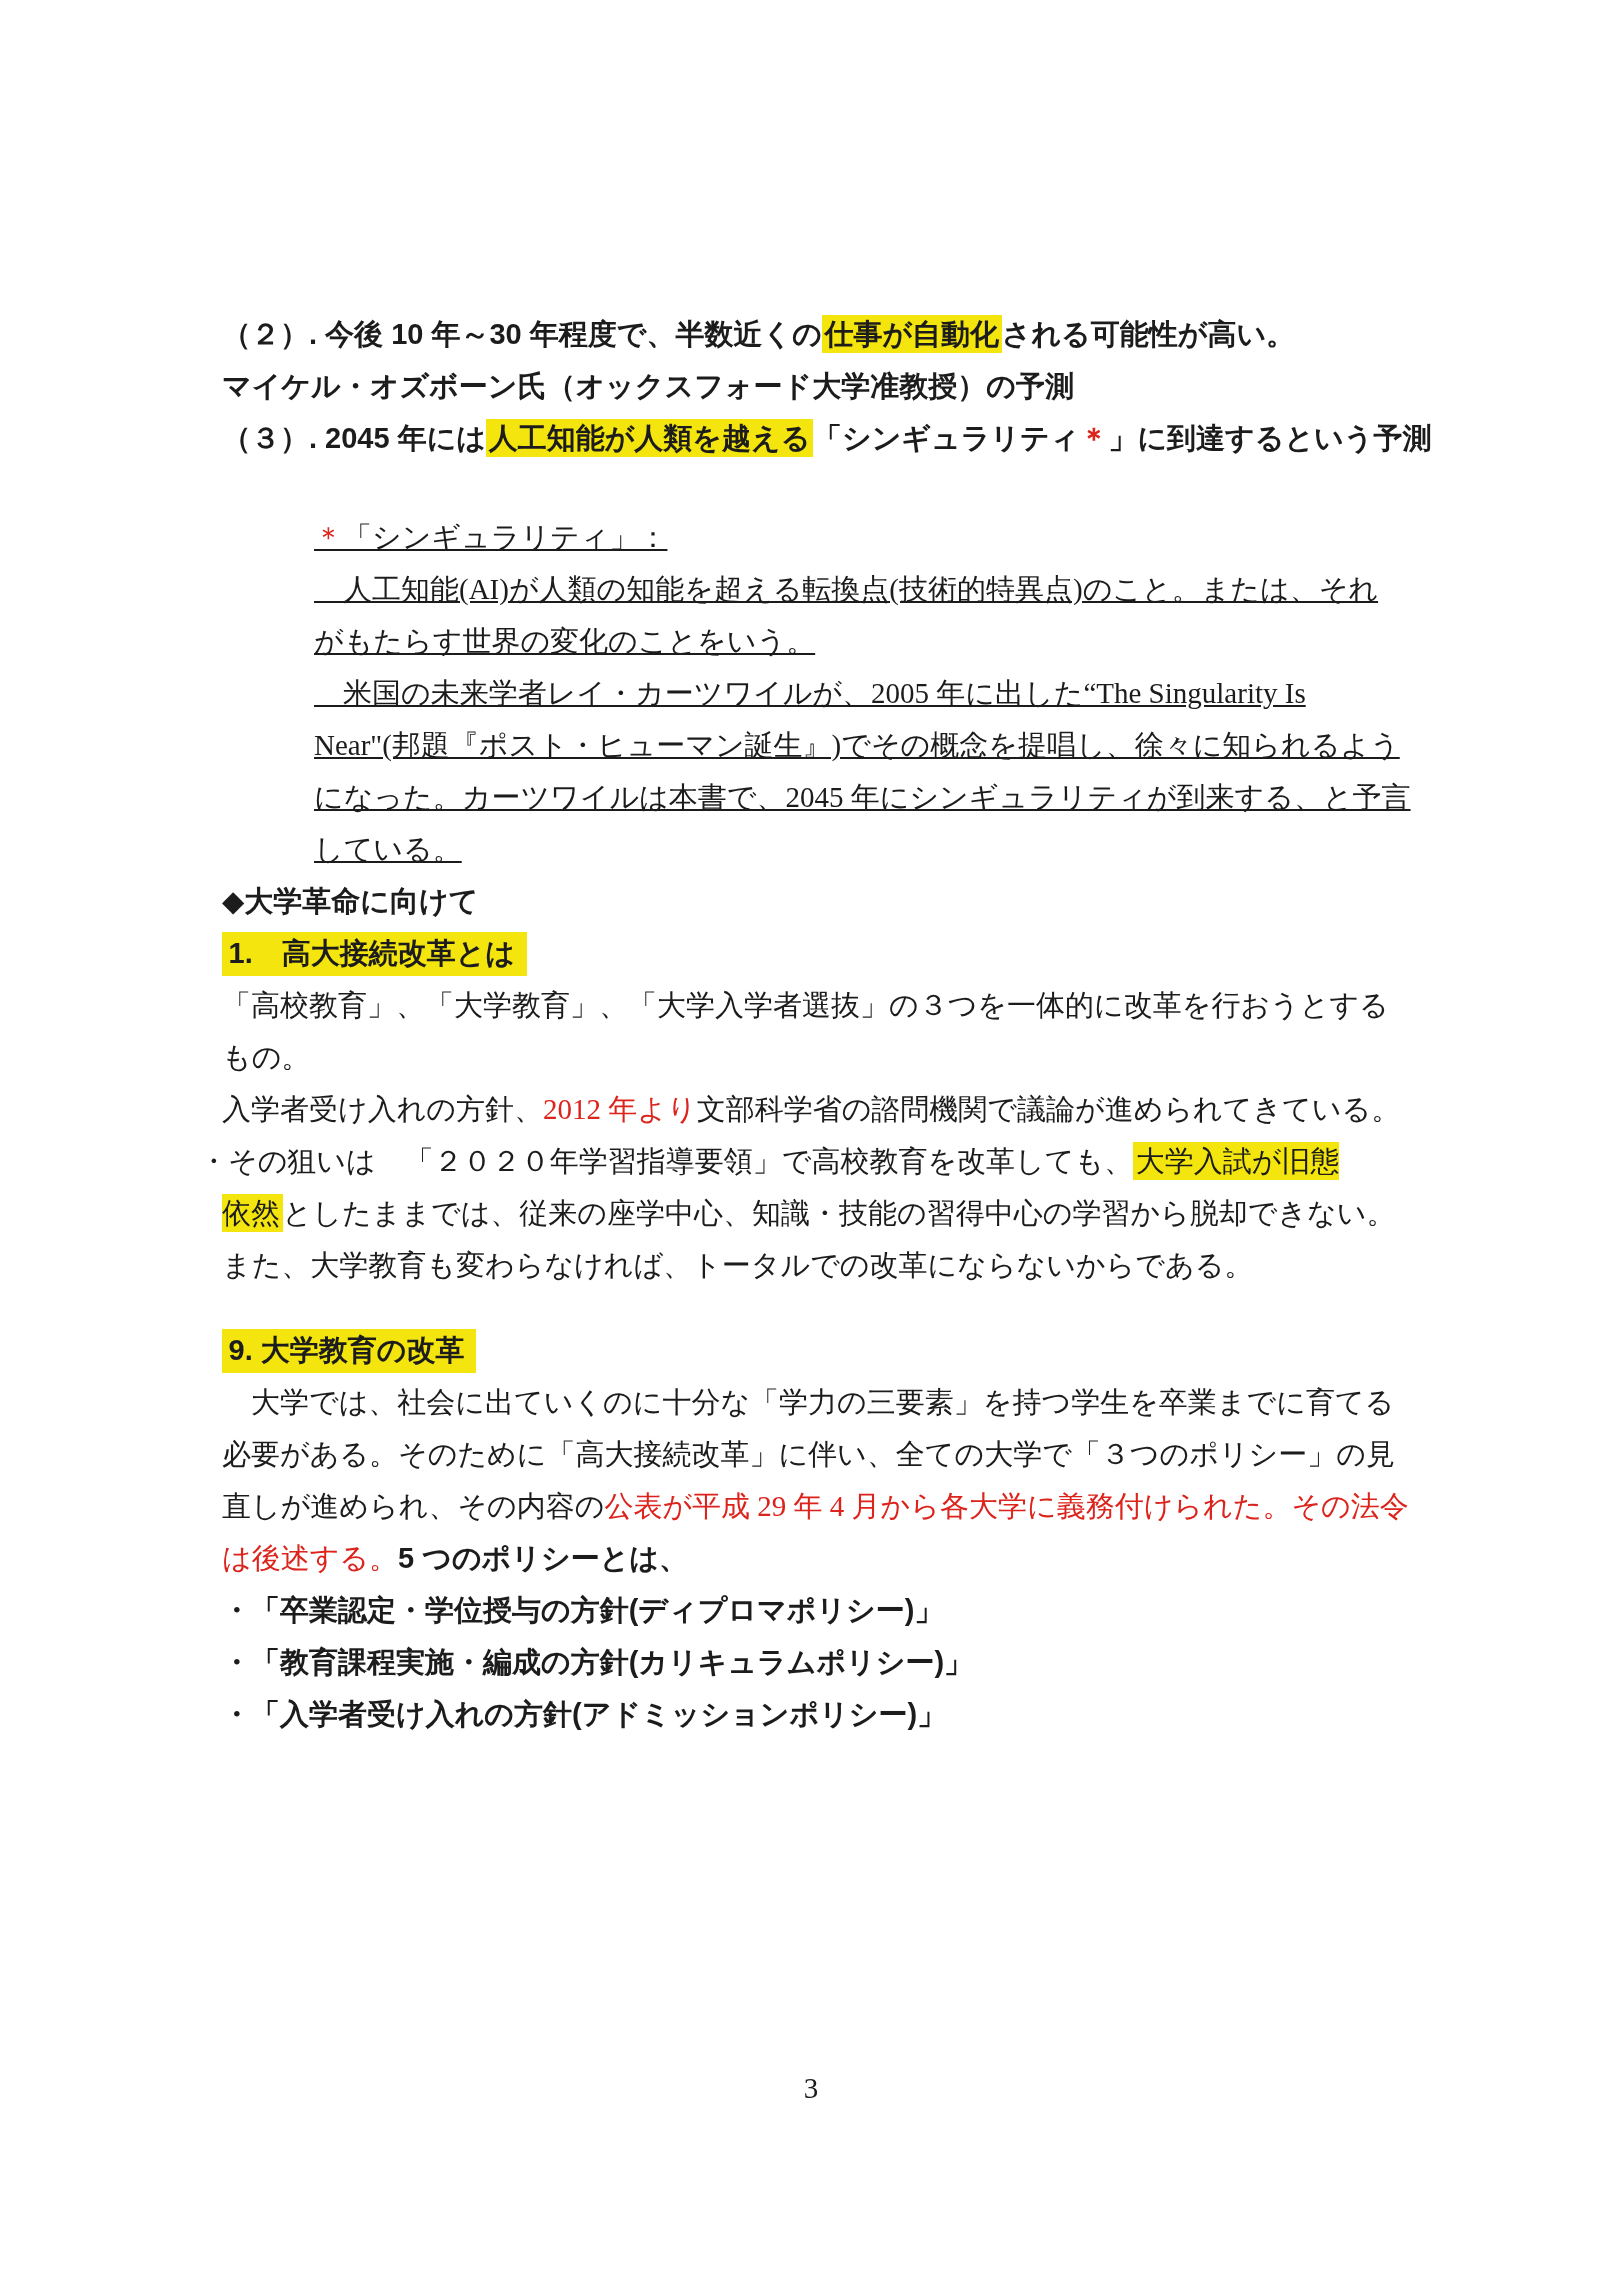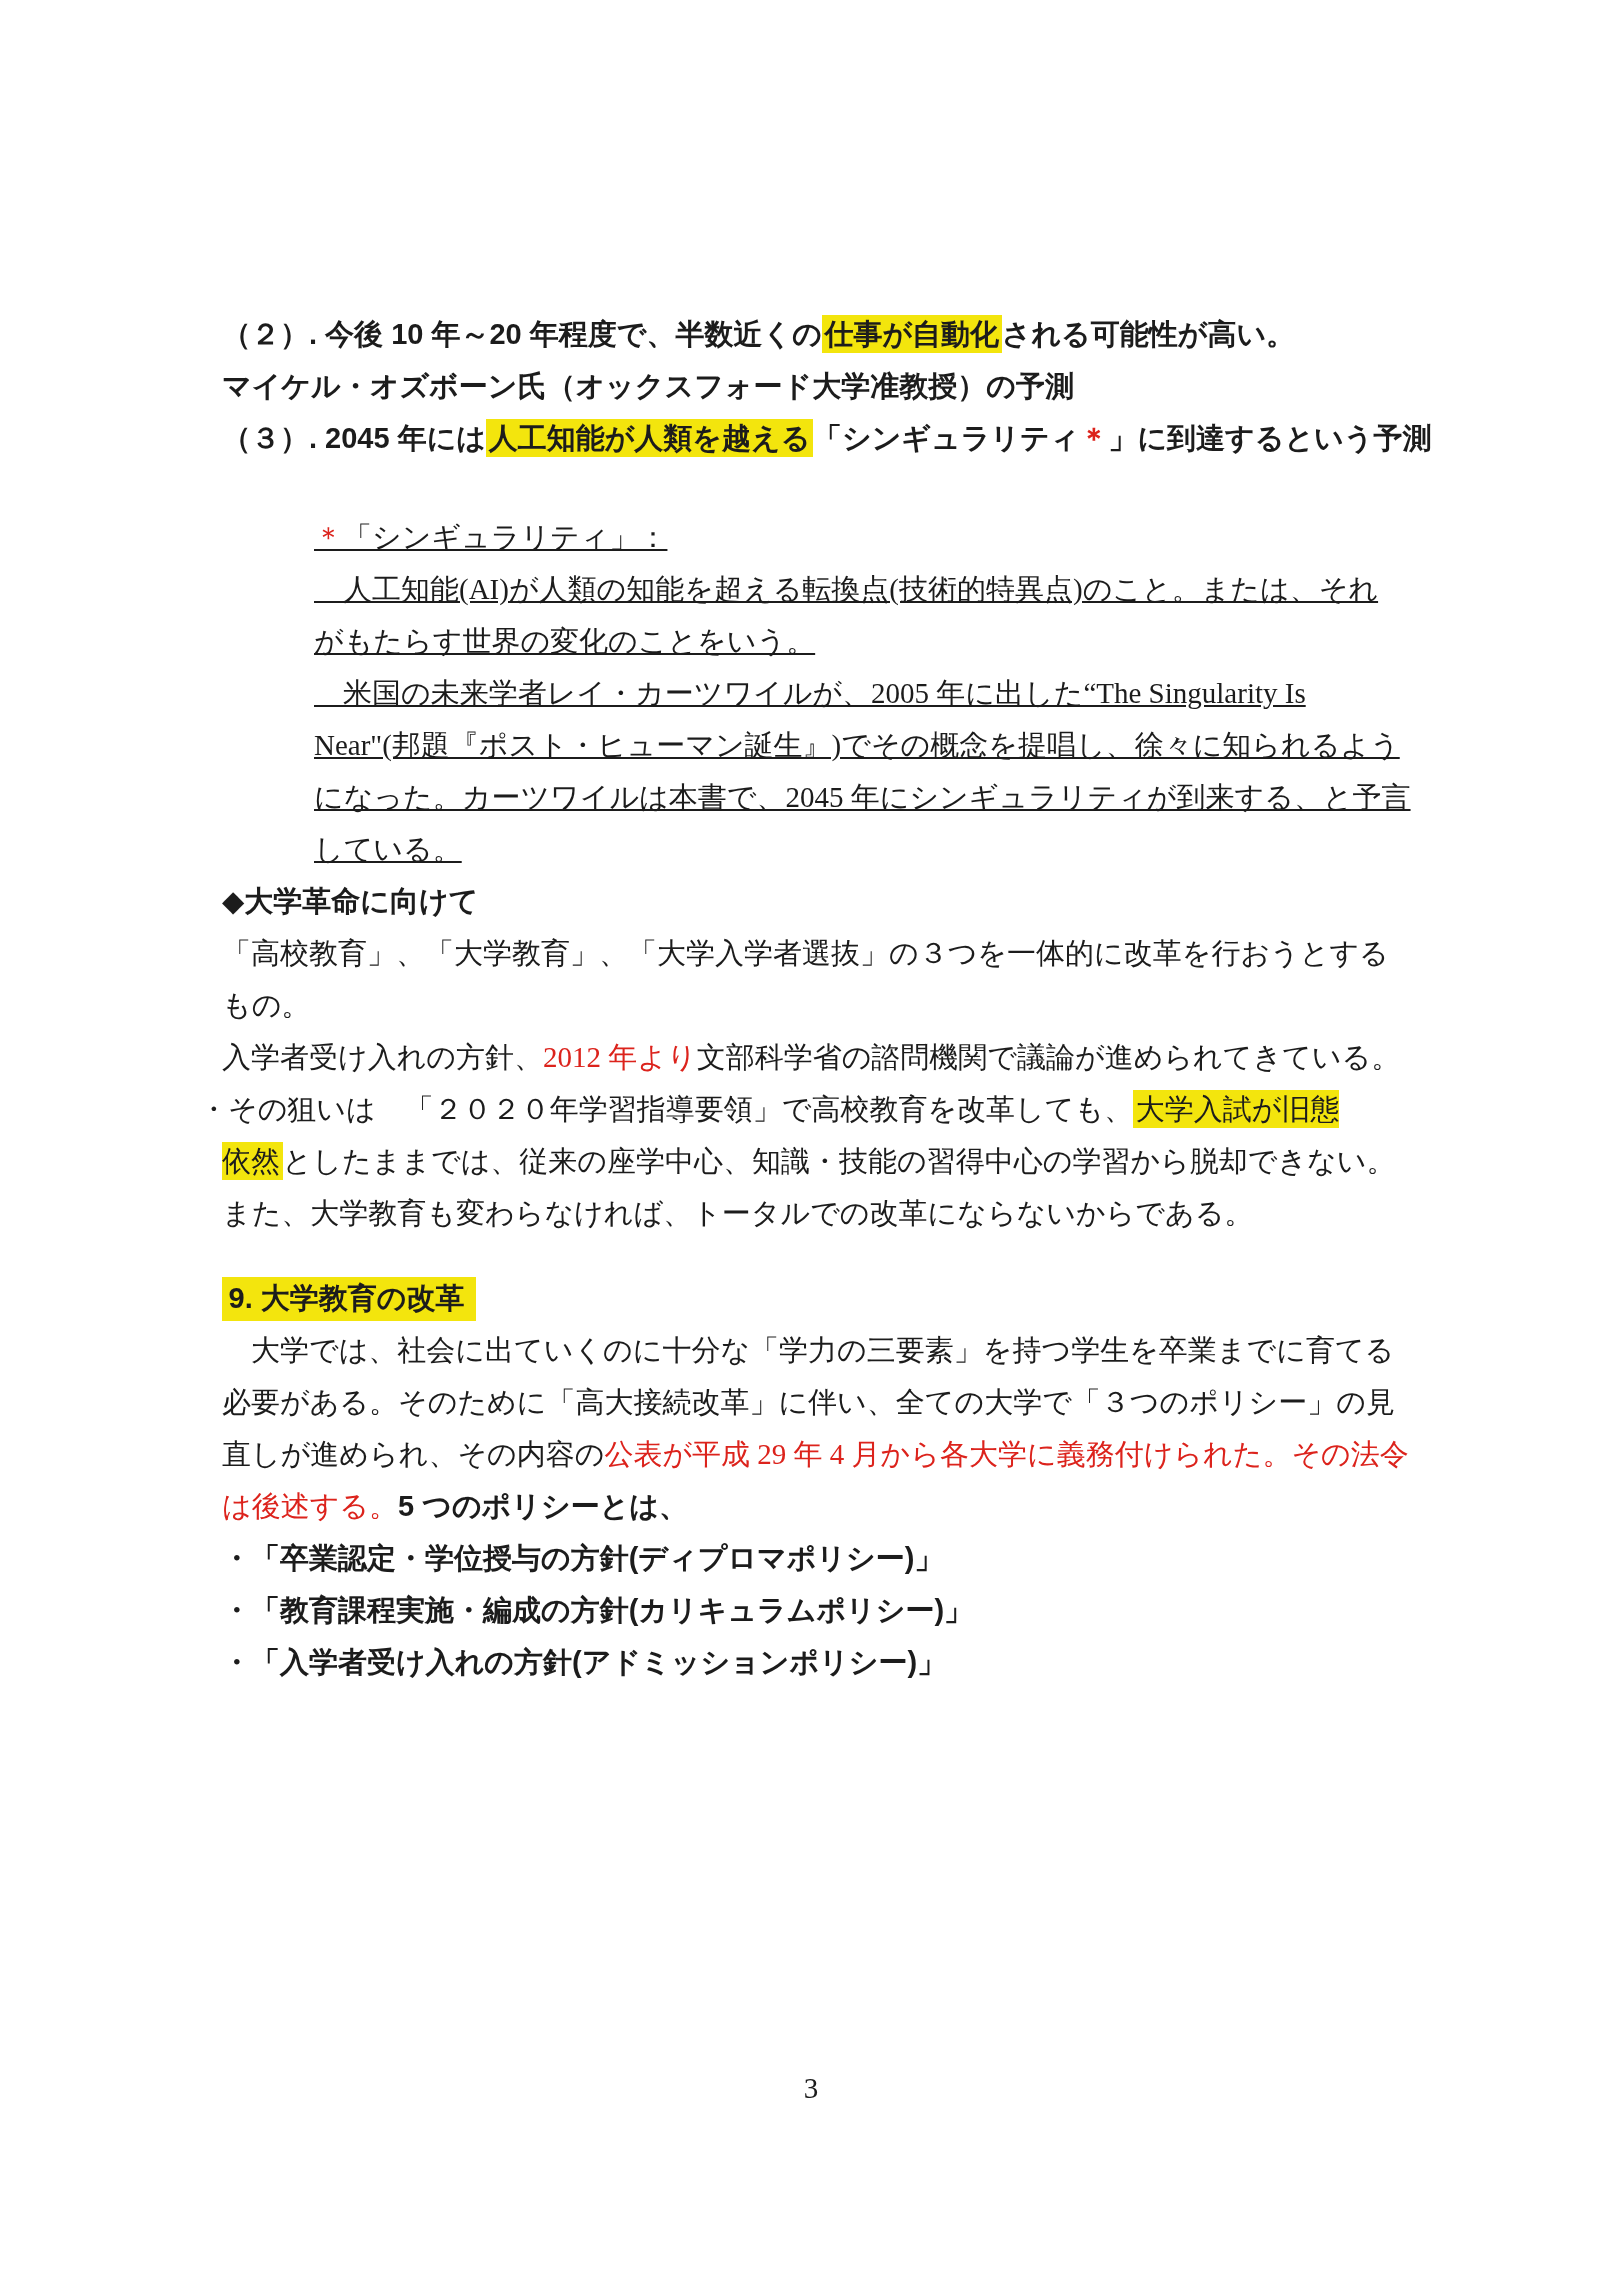--- a/index.html
+++ b/index.html
@@ -38,39 +38,40 @@
     position:absolute;top:2069px;left:0;width:100%;
     text-align:center;font-size:29px;line-height:39px;
   }
 </style>
 </head>
 <body>
 
 <div class="page">
 
   <div>
-    <p class="gothic pred-line"><span>（２）. 今後 10 年～20 年程度で、半数近くの</span><span class="hl">仕事が自動化</span><span>される可能性が高い。</span></p>
+    <p class="gothic pred-line"><span>（２）. 今後 10 年～30 年程度で、半数近くの</span><span class="hl">仕事が自動化</span><span>される可能性が高い。</span></p>
     <p class="gothic pred-sub">マイケル・オズボーン氏（オックスフォード大学准教授）の予測</p>
     <p class="gothic pred-line pred3"><span>（３）. 2045 年には</span><span class="hl">人工知能が人類を越える</span><span>「シンギュラリティ</span><span class="red">＊</span><span>」に到達するという予測</span></p>
   </div>
 
 
   <div class="note">
     <p class="serif note-title"><span class="red">＊</span><span>「シンギュラリティ」：</span></p>
     <p class="serif note-para">　人工知能(AI)が人類の知能を超える転換点(技術的特異点)のこと。または、それ
 がもたらす世界の変化のことをいう。</p>
     <p class="serif note-para">　米国の未来学者レイ・カーツワイルが、2005 年に出した“The Singularity Is
 Near"(邦題『ポスト・ヒューマン誕生』)でその概念を提唱し、徐々に知られるよう
 になった。カーツワイルは本書で、2045 年にシンギュラリティが到来する、と予言
 している。</p>
   </div>
 
   <p class="gothic big-heading">◆大学革命に向けて</p>
 
   <div class="sec1">
+    <p class="gothic hl-heading"><span class="hl">1.　高大接続改革とは</span></p>
     <p class="serif s1p1">「高校教育」、「大学教育」、「大学入学者選抜」の３つを一体的に改革を行おうとする
 もの。</p>
     <p class="serif s1p2"><span>入学者受け入れの方針、</span><span class="red">2012 年より</span><span>文部科学省の諮問機関で議論が進められてきている。</span></p>
     <p class="serif s1p3"><span>・その狙いは　「２０２０年学習指導要領」で高校教育を改革しても、</span><span class="hl">大学入試が旧態
 依然</span><span>としたままでは、従来の座学中心、知識・技能の習得中心の学習から脱却できない。
 また、大学教育も変わらなければ、トータルでの改革にならないからである。</span></p>
   </div>
 
   <div class="sec2">
     <p class="gothic hl-heading"><span class="hl">9. 大学教育の改革</span></p>

